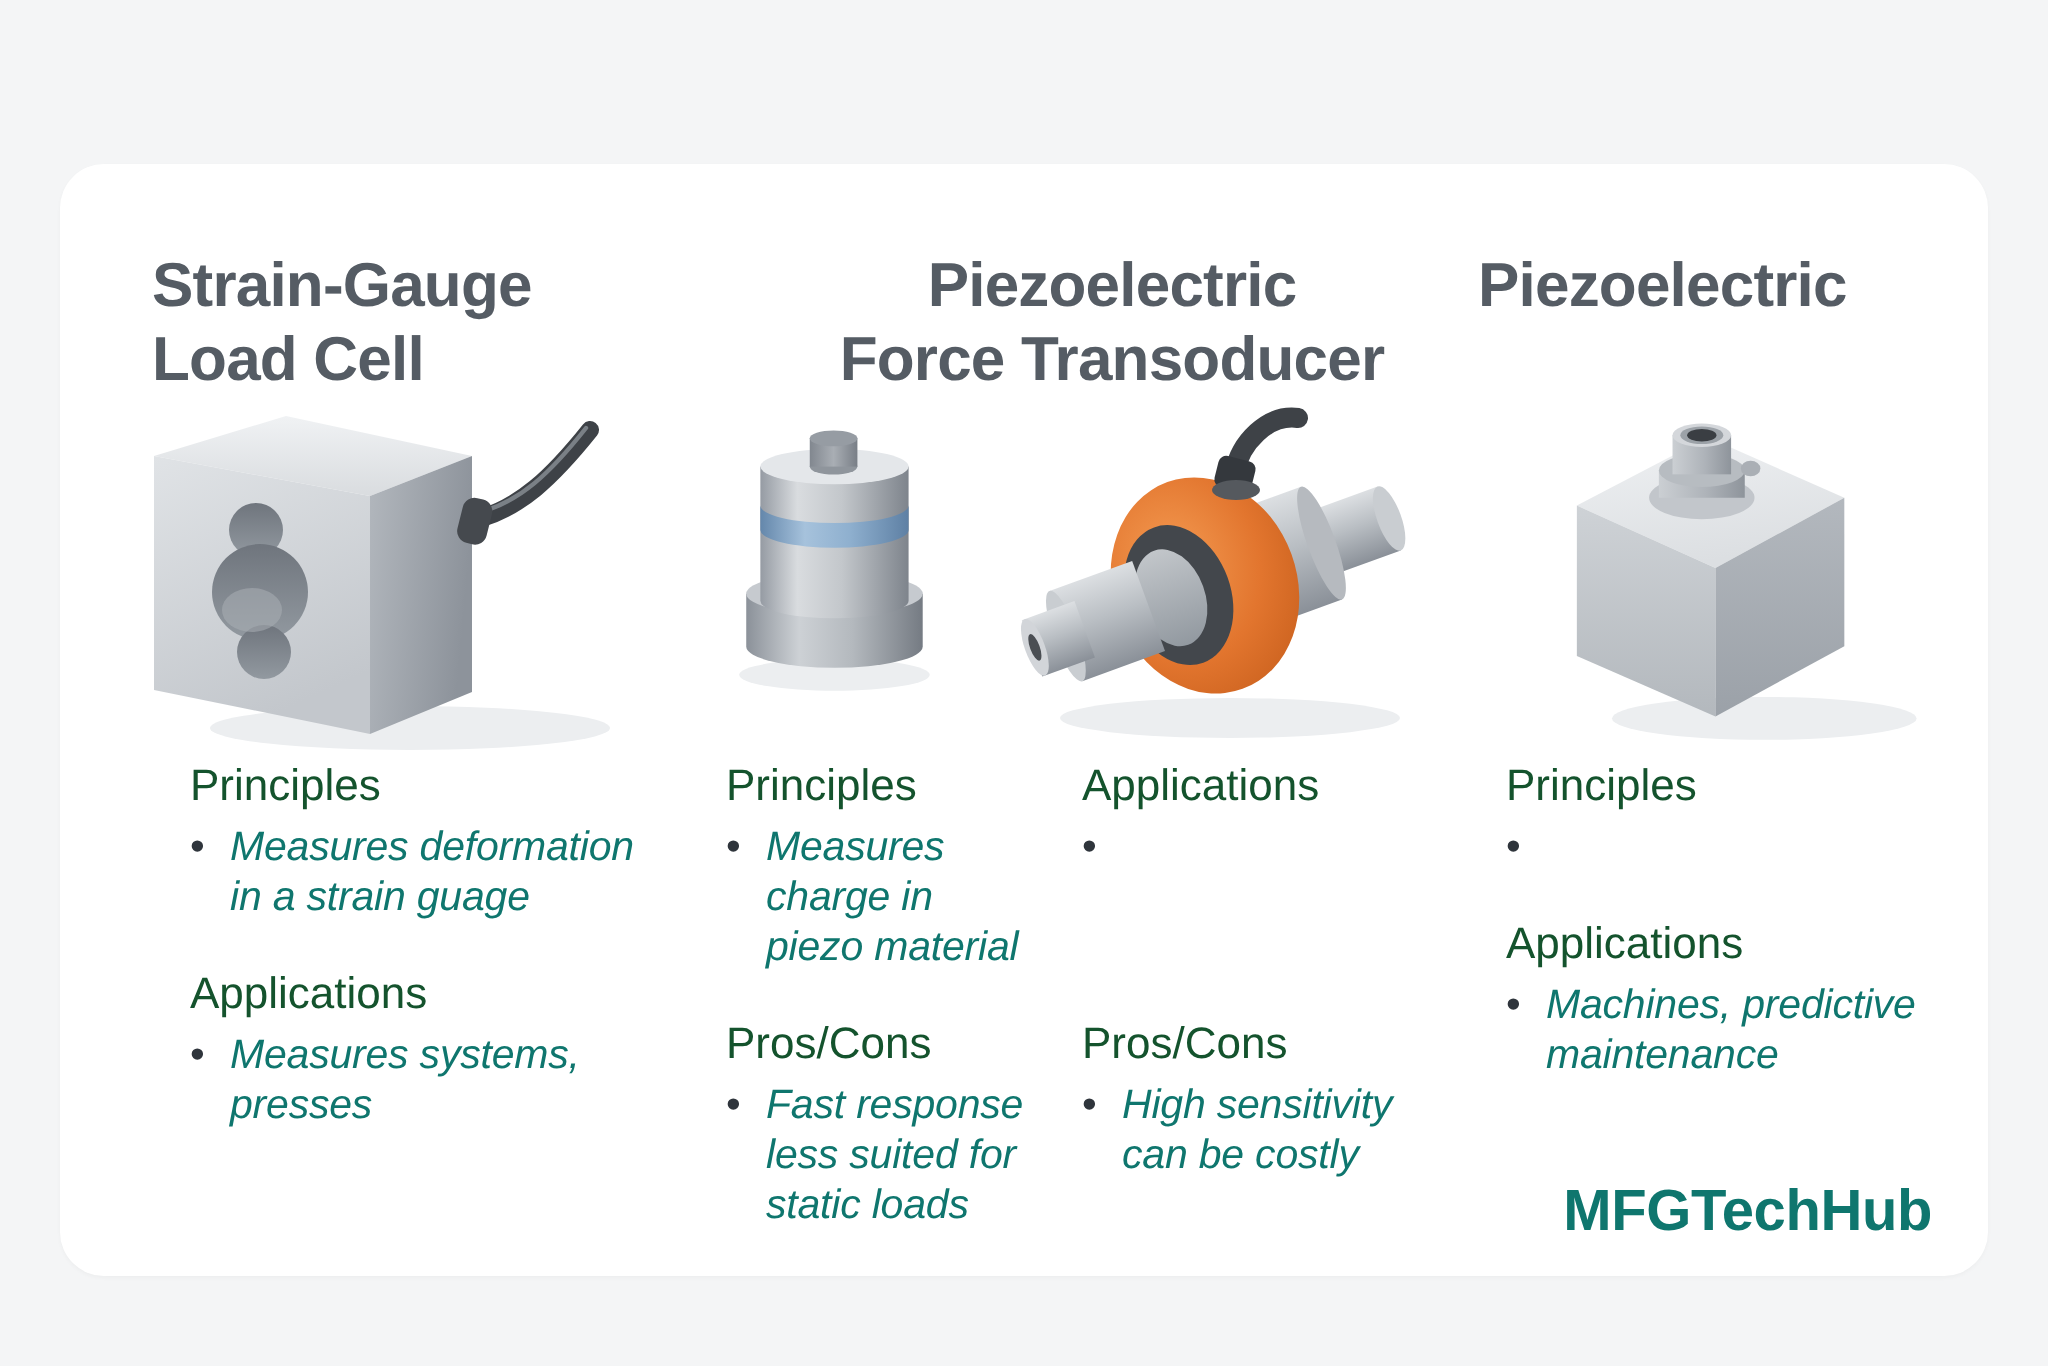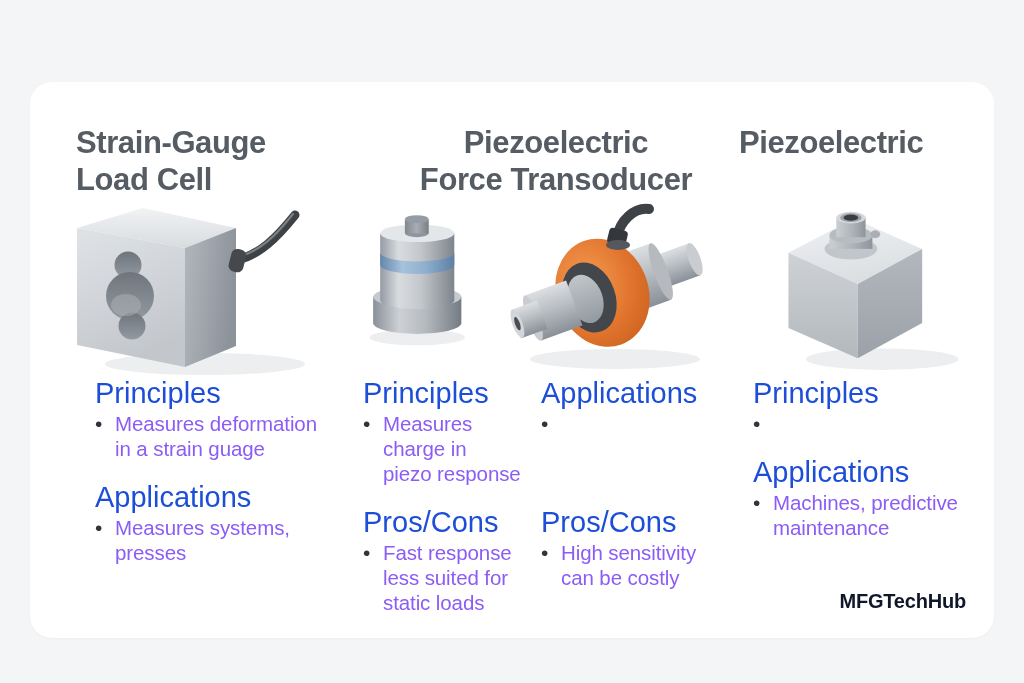--- a/index.html
+++ b/index.html
@@ -18,34 +18,35 @@
     position:absolute;margin:12px;
     font-size:31px;line-height:37px;font-weight:700;
     color:#555c64;letter-spacing:-0.4px;white-space:pre-line;
   }
   .t1{left:34px;top:30px;width:300px;}
   .t2{left:344px;top:30px;width:340px;text-align:center;}
   .t3{left:697px;top:30px;width:280px;}
   .illus{position:absolute;}
   .sec{position:absolute;}
   .sec-h{
-    font-size:29px;line-height:28px;color:#1d4ed8;font-weight:400;
+    font-size:22px;line-height:28px;color:#14532d;font-weight:400;
     margin:0 0 4px 0;
   }
   .bullet{display:flex;align-items:flex-start;}
   .dot{
     color:#2f353c;font-size:21px;line-height:25px;width:20px;flex:0 0 20px;
   }
   .bt{
-    font-size:20.5px;line-height:25px;color:#8b5cf6;white-space:pre-line;
+    font-size:20.5px;line-height:25px;color:#0f766e;white-space:pre-line;
     letter-spacing:-0.1px;
+    font-style:italic;
   }
   .brand{
     position:absolute;right:28px;top:508px;
-    font-size:20px;font-weight:700;color:#0f172a;letter-spacing:-0.2px;
+    font-size:29px;font-weight:700;color:#0f766e;letter-spacing:-0.2px;
   }
 </style>
 </head>
 <body>
 
 <div class="page">
   <div class="card">
 
     <h1 class="title t1">Strain-Gauge
 Load Cell</h1>
@@ -216,21 +217,21 @@
 presses</span>
       </div>
     </div>
 
     <div class="sec" style="left:333px;top:297px;width:175px;">
       <div class="sec-h">Principles</div>
       <div class="bullet">
         <span class="dot">•</span>
         <span class="bt">Measures
 charge in
-piezo response</span>
+piezo material</span>
       </div>
     </div>
     <div class="sec" style="left:333px;top:426px;width:175px;">
       <div class="sec-h">Pros/Cons</div>
       <div class="bullet">
         <span class="dot">•</span>
         <span class="bt">Fast response
 less suited for
 static loads</span>
       </div>

